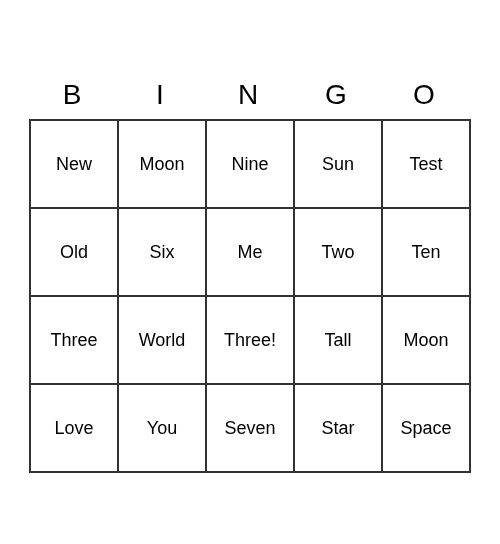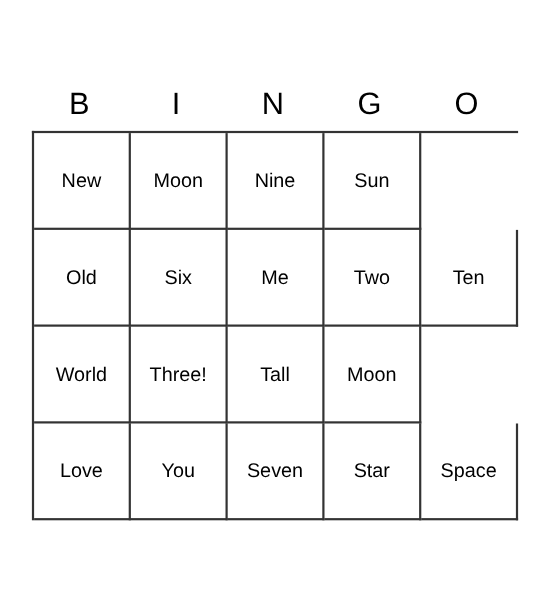--- a/index.html
+++ b/index.html
@@ -71,29 +71,31 @@
     <div class="header-cell">N</div>
     <div class="header-cell">G</div>
     <div class="header-cell">O</div>
   </div>
   <div class="bingo-grid">
     <div class="bingo-row">
       <div class="bingo-cell">New</div>
       <div class="bingo-cell">Moon</div>
       <div class="bingo-cell">Nine</div>
       <div class="bingo-cell">Sun</div>
+      <div class="bingo-cell">Test</div>
     </div>
     <div class="bingo-row">
       <div class="bingo-cell">Old</div>
       <div class="bingo-cell">Six</div>
       <div class="bingo-cell">Me</div>
       <div class="bingo-cell">Two</div>
       <div class="bingo-cell">Ten</div>
     </div>
     <div class="bingo-row">
+      <div class="bingo-cell">Three</div>
       <div class="bingo-cell">World</div>
       <div class="bingo-cell">Three!</div>
       <div class="bingo-cell">Tall</div>
       <div class="bingo-cell">Moon</div>
     </div>
     <div class="bingo-row">
       <div class="bingo-cell">Love</div>
       <div class="bingo-cell">You</div>
       <div class="bingo-cell">Seven</div>
       <div class="bingo-cell">Star</div>

